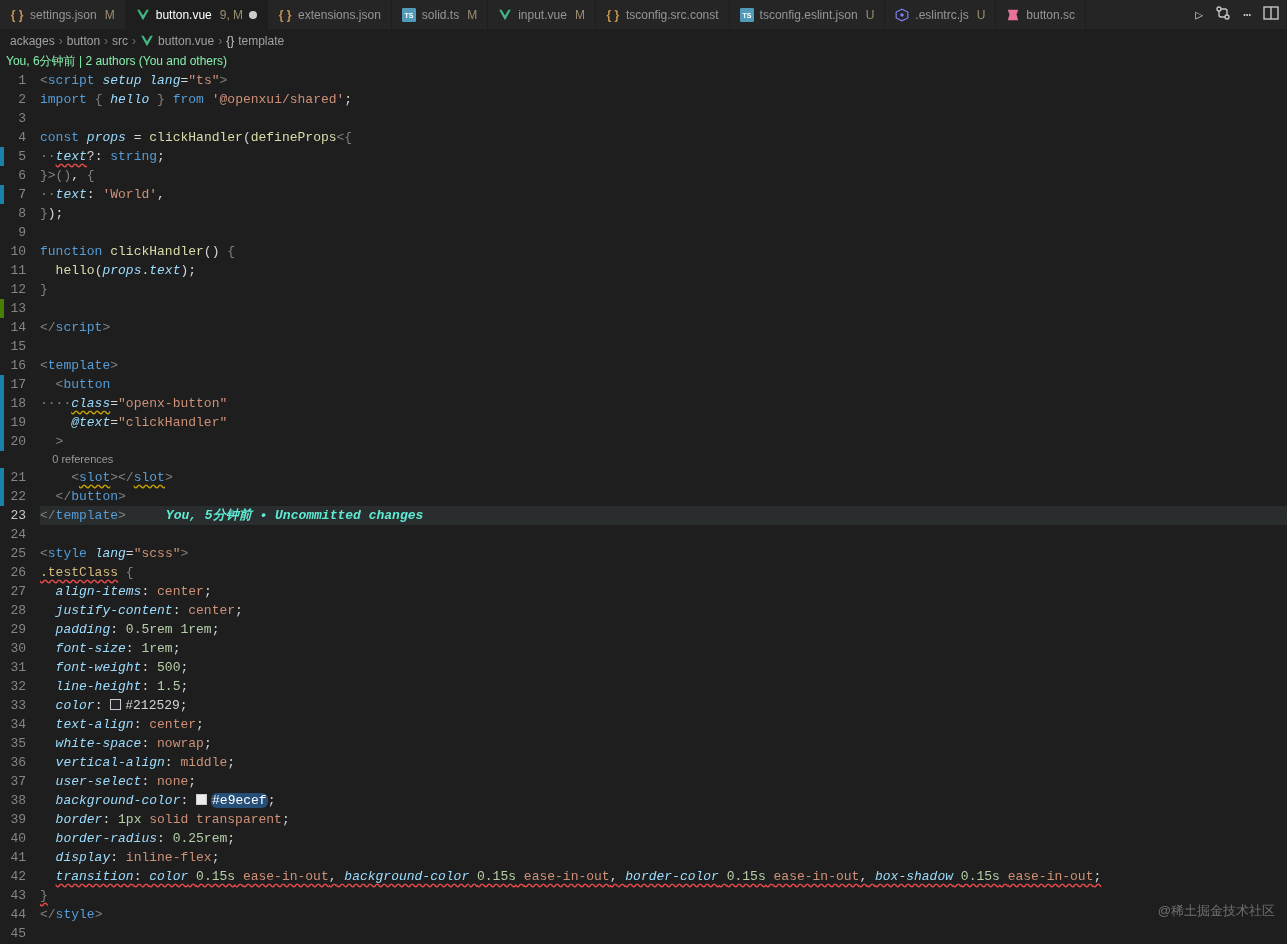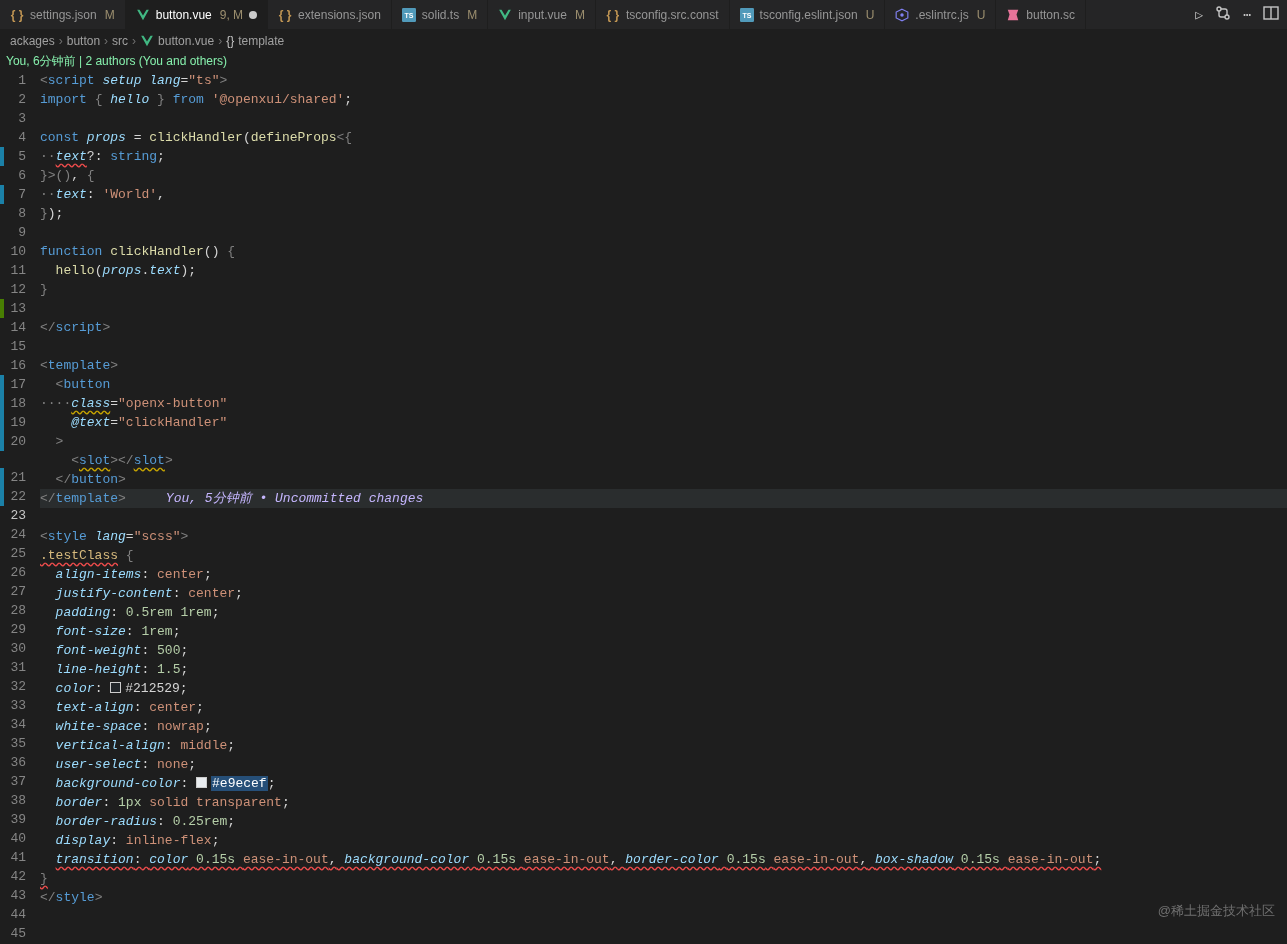--- a/index.html
+++ b/index.html
@@ -73,26 +73,26 @@
     width:4px;
   }
   .modbar .mb { height:19px; }
   .mb.add { background:#487e02; }
   .mb.mod { background:#1b81a8; }
   .code { flex:1; padding-left:8px; }
   .line { height:19px; line-height:19px; white-space:pre; }
   .codelens { height:17px; line-height:17px; font-size:11px; color:#999999; font-family:"Segoe UI",Arial,sans-serif; }
   .blame { height:19px; line-height:19px; font-size:12px; color:#86efac; font-family:"Segoe UI",Arial,sans-serif; padding-left:6px;}
   .line.current { background:#2a2d2e; }
-  .inline-blame { color:#c4b5fd; font-style:italic; padding-left:40px; }
+  .inline-blame { color:#5eead4; font-style:italic; padding-left:40px;font-weight:bold; }
   .wavy-y { text-decoration:underline wavy #c9a600; text-underline-offset:3px;}
   .wavy-r { text-decoration:underline wavy #f14c4c; text-underline-offset:3px;}
   .gl-active { color:#c6c6c6; }
   .swatch { display:inline-block; width:11px; height:11px; border:1px solid #ccc; margin-right:4px; vertical-align:-1px;}
-  .sel { background:#264f78; color:#fff; padding:0 1px;}
+  .sel { background:#264f78; color:#fff; padding:0 1px;border-radius:6px;}
   
   .c1{color:#569cd6;}   
   .c2{color:#9cdcfe;font-style:italic;}   
   .c3{color:#dcdcaa;}   
   .c4{color:#ce9178;}   
   .c5{color:#808080;}   
   .c6{color:#b5cea8;}   
   .c7{color:#d4d4d4;}   
   .c8{color:#d7ba7d;}   
   .watermark {
@@ -329,20 +329,21 @@
       <div class="line">  <span class="c3">hello</span><span class="c7">(</span><span class="c2">props</span><span class="c7">.</span><span class="c2">text</span><span class="c7">);</span></div>
       <div class="line"><span class="c5">}</span></div>
       <div class="line"></div>
       <div class="line"><span class="c5">&lt;/</span><span class="c1">script</span><span class="c5">&gt;</span></div>
       <div class="line"></div>
       <div class="line"><span class="c5">&lt;</span><span class="c1">template</span><span class="c5">&gt;</span></div>
       <div class="line">  <span class="c5">&lt;</span><span class="c1">button</span></div>
       <div class="line"><span class="c5">····</span><span class="wavy-y"><span class="c2">class</span></span><span class="c7">=</span><span class="c4">"openx-button"</span></div>
       <div class="line">    <span class="c2">@text</span><span class="c7">=</span><span class="c4">"clickHandler"</span></div>
       <div class="line">  <span class="c5">&gt;</span></div>
+      <div class="codelens">&nbsp;&nbsp;&nbsp;&nbsp;0 references</div>
       <div class="line">    <span class="c5">&lt;</span><span class="wavy-y"><span class="c1">slot</span></span><span class="c5">&gt;&lt;/</span><span class="wavy-y"><span class="c1">slot</span></span><span class="c5">&gt;</span></div>
       <div class="line">  <span class="c5">&lt;/</span><span class="c1">button</span><span class="c5">&gt;</span></div>
       <div class="line current"><span class="c5">&lt;/</span><span class="c1">template</span><span class="c5">&gt;</span><span class="inline-blame">You, 5分钟前 • Uncommitted changes</span></div>
       <div class="line"></div>
       <div class="line"><span class="c5">&lt;</span><span class="c1">style</span> <span class="c2">lang</span><span class="c7">=</span><span class="c4">"scss"</span><span class="c5">&gt;</span></div>
       <div class="line"><span class="wavy-r"><span class="c8">.testClass</span></span> <span class="c5">{</span></div>
       <div class="line">  <span class="c2">align-items</span><span class="c7">:</span> <span class="c4">center</span><span class="c7">;</span></div>
       <div class="line">  <span class="c2">justify-content</span><span class="c7">:</span> <span class="c4">center</span><span class="c7">;</span></div>
       <div class="line">  <span class="c2">padding</span><span class="c7">:</span> <span class="c6">0.5rem</span> <span class="c6">1rem</span><span class="c7">;</span></div>
       <div class="line">  <span class="c2">font-size</span><span class="c7">:</span> <span class="c6">1rem</span><span class="c7">;</span></div>

